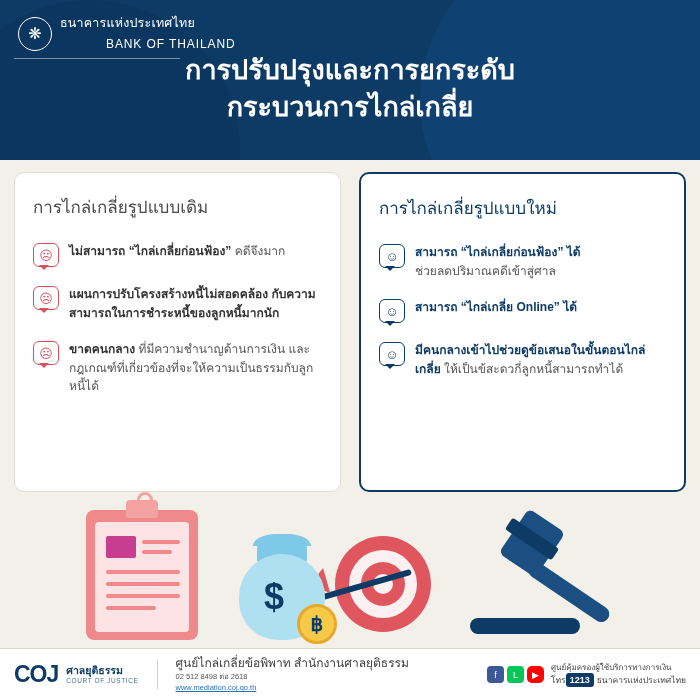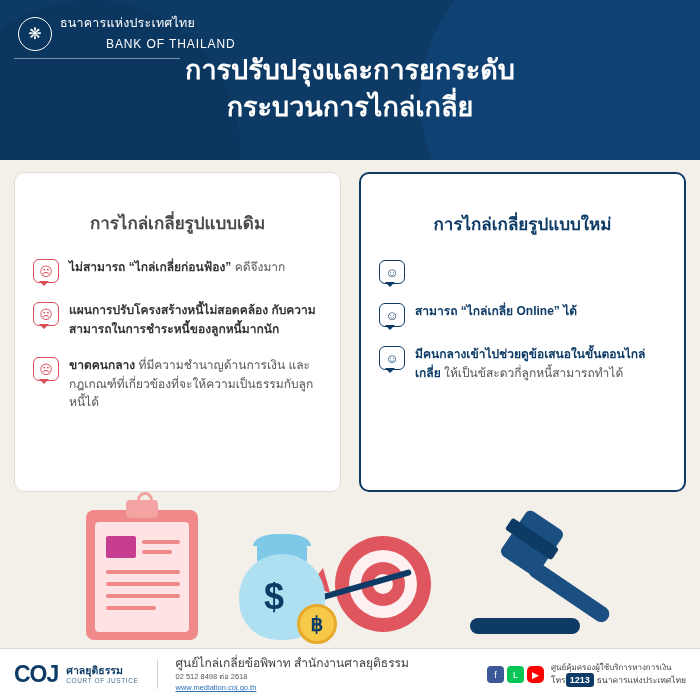--- a/index.html
+++ b/index.html
@@ -61,23 +61,22 @@
     display: flex; gap: 18px; padding: 0 14px;
   }
   .panel {
     width: 330px; min-height: 320px;
     border-radius: 10px; padding: 20px 18px 22px 18px;
     position: relative;
   }
   .panel-old { background: #ffffff; border: 1px solid #e2ddd2; }
   .panel-new { background: #ffffff; border: 2px solid #0d3b66; }
   .panel-title {
-    text-align: center; font-size: 17px; font-weight: bold;
+    text-align: left; font-size: 17px; font-weight: normal;
     margin-bottom: 22px;
-    margin-top: 16px;
   }
   .panel-old .panel-title { color: #4a4a4a; }
   .panel-new .panel-title { color: #0d3b66; }
 
   .item { display: flex; gap: 10px; margin-bottom: 18px; }
   .bubble {
     flex: 0 0 auto; width: 26px; height: 24px; border-radius: 6px;
     position: relative; display: flex; align-items: center; justify-content: center;
     font-size: 13px; line-height: 1; margin-top: 1px;
   }
@@ -270,20 +269,24 @@
           <span class="lead">ขาดคนกลาง</span><span class="sub"> ที่มีความชำนาญด้านการเงิน และกฎเกณฑ์ที่เกี่ยวข้องที่จะให้ความเป็นธรรมกับลูกหนี้ได้</span>
         </div>
       </div>
     </div>
 
     <div class="panel panel-new">
       <div class="panel-title">การไกล่เกลี่ยรูปแบบใหม่</div>
 
       <div class="item">
         <div class="bubble bubble-happy">☺</div>
+        <div class="item-text">
+          <div class="lead">สามารถ “ไกล่เกลี่ยก่อนฟ้อง” ได้</div>
+          <div class="sub">ช่วยลดปริมาณคดีเข้าสู่ศาล</div>
+        </div>
       </div>
 
       <div class="item">
         <div class="bubble bubble-happy">☺</div>
         <div class="item-text">
           <div class="lead">สามารถ “ไกล่เกลี่ย Online” ได้</div>
         </div>
       </div>
 
       <div class="item">

